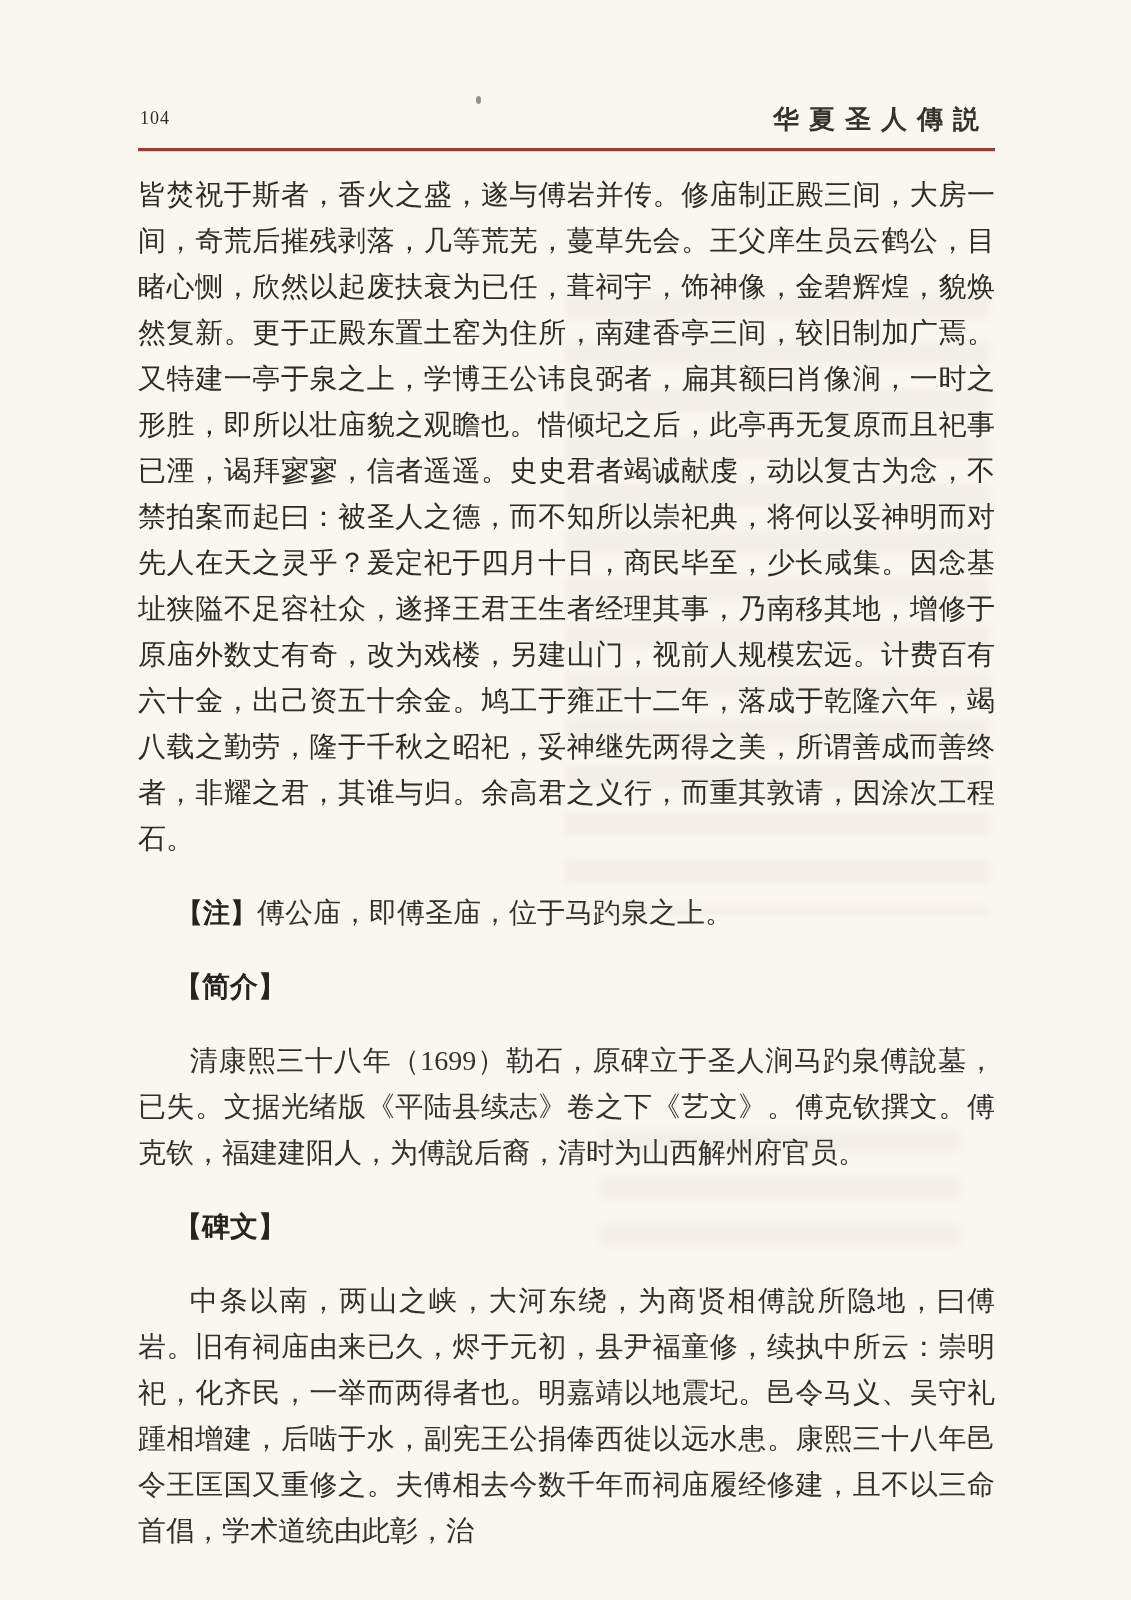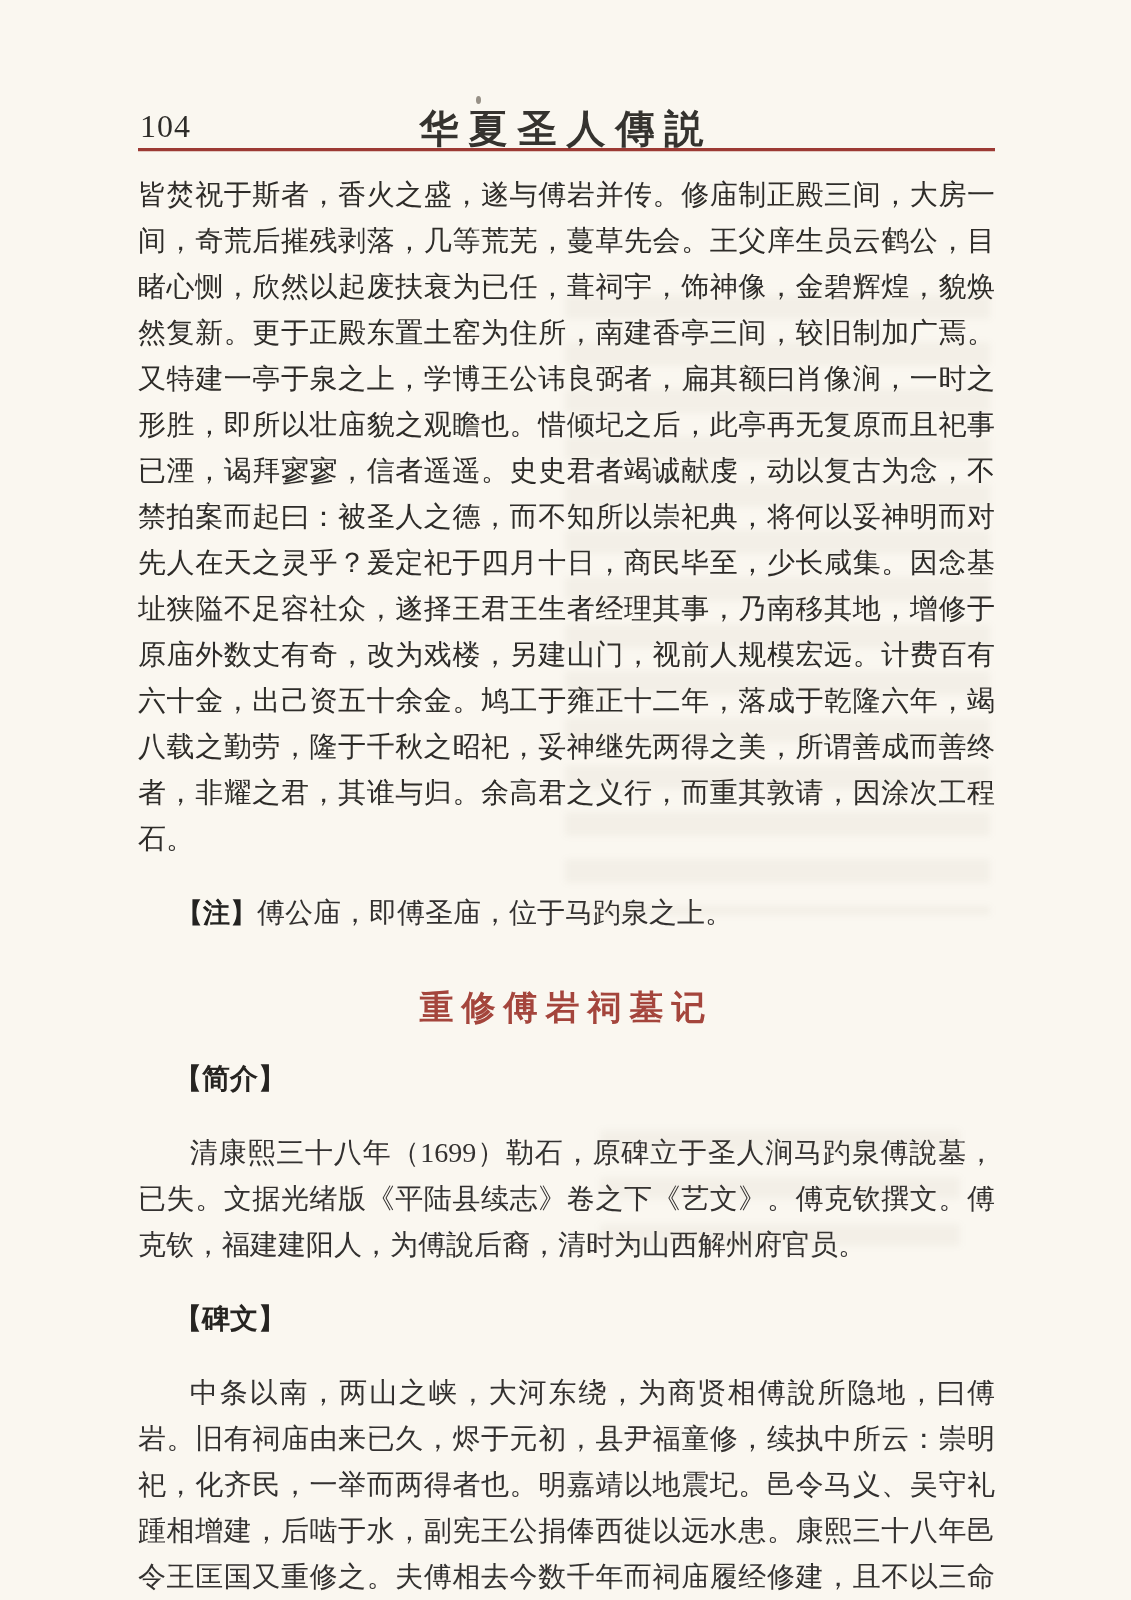--- a/index.html
+++ b/index.html
@@ -20,29 +20,29 @@
     width: 100%;
     height: 100%;
     padding: 100px 136px 0 138px;
     position: relative;
   }
   
   .page-header { position: relative; height: 48px; }
   .pagenum {
     position: absolute;
     left: 2px; top: 8px;
-    font-size: 32px;
+    font-size: 18px;
     letter-spacing: 1px;
   }
   .book-title {
     position: absolute;
-    left: 0; right: 0; top: 2px;
+    left: 0; right: 6px; top: 2px;
     margin: 0;
-    text-align: center;
-    font-size: 39px;
+    text-align: right;
+    font-size: 26px;
     font-weight: bold;
     letter-spacing: 10px;
     color: #35332f;
   }
   .header-rule {
     height: 3px;
     background: #9c3a34;
     box-shadow: 0 1px 0 rgba(156,58,52,.25);
     margin: 0;
     border: 0;
@@ -133,21 +133,20 @@
   </header>
 
   <div class="header-rule"></div>
 
   <main>
 
     <p class="body-text main-para">皆焚祝于斯者，香火之盛，遂与傅岩并传。修庙制正殿三间，大房一间，奇荒后摧残剥落，几等荒芜，蔓草先会。王父庠生员云鹤公，目睹心恻，欣然以起废扶衰为已任，葺祠宇，饰神像，金碧辉煌，貌焕然复新。更于正殿东置土窑为住所，南建香亭三间，较旧制加广焉。又特建一亭于泉之上，学博王公讳良弼者，扁其额曰肖像涧，一时之形胜，即所以壮庙貌之观瞻也。惜倾圮之后，此亭再无复原而且祀事已湮，谒拜寥寥，信者遥遥。史史君者竭诚献虔，动以复古为念，不禁拍案而起曰：被圣人之德，而不知所以崇祀典，将何以妥神明而对先人在天之灵乎？爰定祀于四月十日，商民毕至，少长咸集。因念基址狭隘不足容社众，遂择王君王生者经理其事，乃南移其地，增修于原庙外数丈有奇，改为戏楼，另建山门，视前人规模宏远。计费百有六十金，出己资五十余金。鸠工于雍正十二年，落成于乾隆六年，竭八载之勤劳，隆于千秋之昭祀，妥神继先两得之美，所谓善成而善终者，非耀之君，其谁与归。余高君之义行，而重其敦请，因涂次工程石。</p>
 
     <p class="note-line"><span class="note-label">【注】</span><span class="kai">傅公庙，即傅圣庙，位于马趵泉之上。</span></p>
 
-    <h2 class="section-title">重修傅岩祠墓记</h2>
 
     <div class="sub-heading intro-heading">【简介】</div>
 
     <p class="body-text indent-para kai">清康熙三十八年（1699）勒石，原碑立于圣人涧马趵泉傅說墓，已失。文据光绪版《平陆县续志》卷之下《艺文》。傅克钦撰文。傅克钦，福建建阳人，为傅說后裔，清时为山西解州府官员。</p>
 
     <div class="sub-heading inscription-heading">【碑文】</div>
 
     <p class="body-text indent-para kai">中条以南，两山之峡，大河东绕，为商贤相傅說所隐地，曰傅岩。旧有祠庙由来已久，烬于元初，县尹福童修，续执中所云：崇明祀，化齐民，一举而两得者也。明嘉靖以地震圮。邑令马义、吴守礼踵相增建，后啮于水，副宪王公捐俸西徙以远水患。康熙三十八年邑令王匡国又重修之。夫傅相去今数千年而祠庙履经修建，且不以三命首倡，学术道统由此彰，治</p>
 
   </main>

